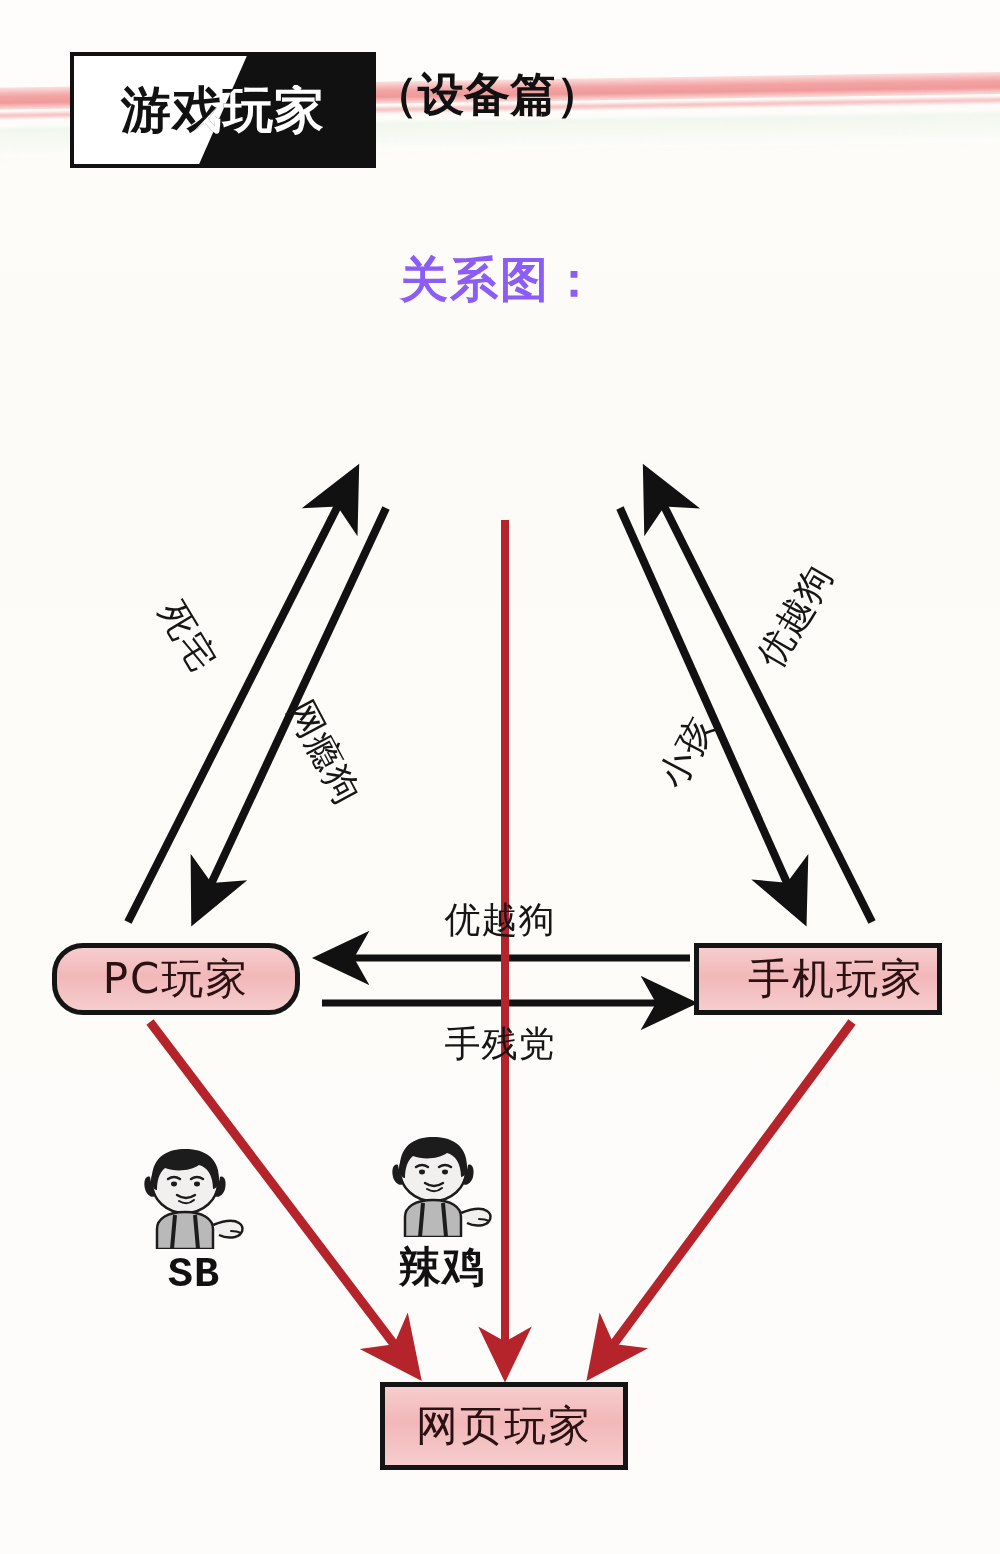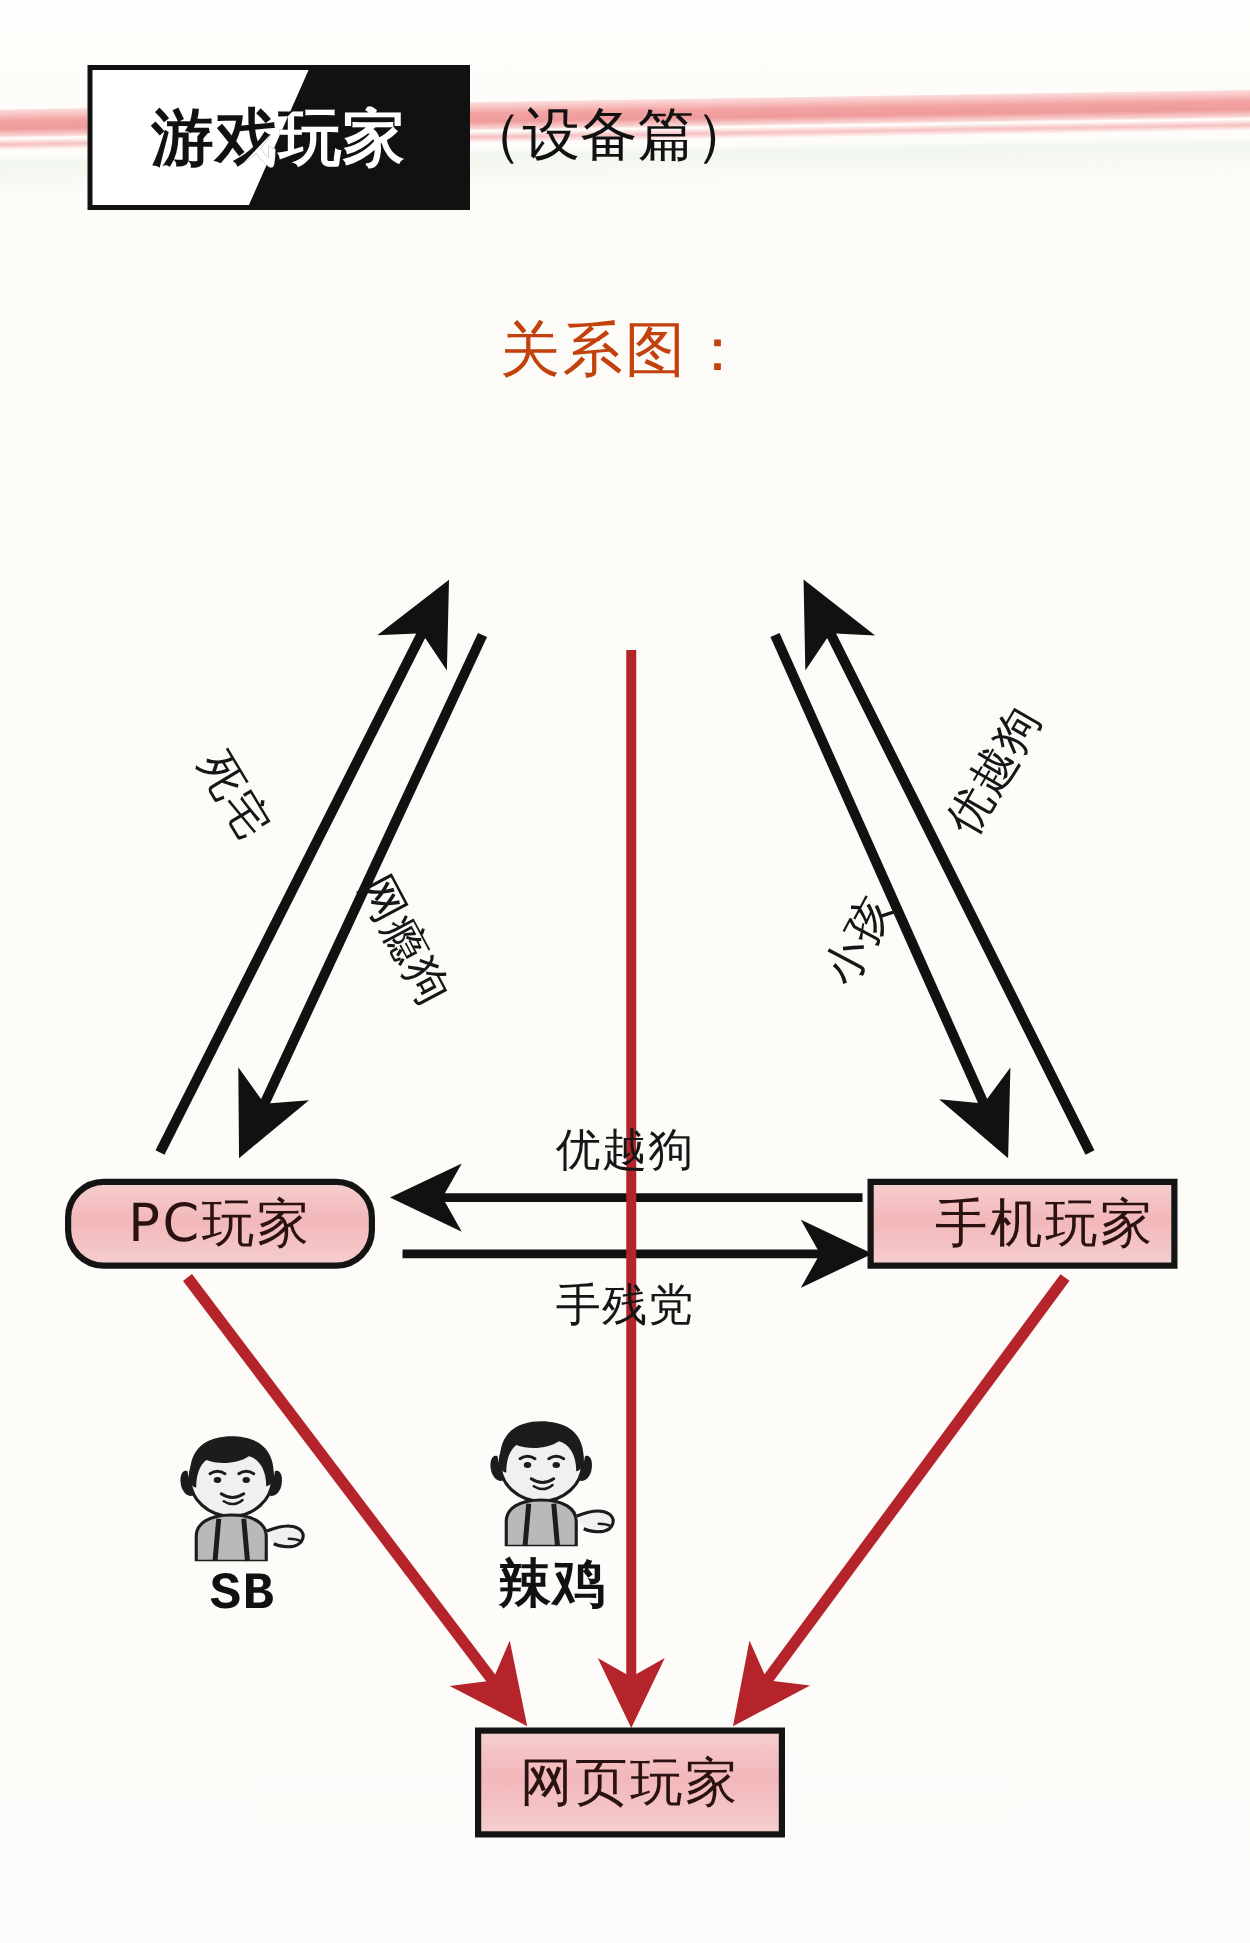--- a/index.html
+++ b/index.html
@@ -56,31 +56,31 @@
     font-size:50px;font-weight:900;letter-spacing:1px;
     line-height:1;white-space:nowrap;
     position:relative;
   }
   .banner-text.dark{color:#111;}
   .banner-text.light{
     color:#fff;position:absolute;left:0;right:0;text-align:center;
     clip-path:polygon(55% 0,100% 0,100% 100%,39% 100%);
   }
   .banner-sub{
-    position:absolute;left:372px;top:62px;
-    font-family:"DejaVu Sans",sans-serif;
-    font-size:46px;font-weight:400;color:#111;letter-spacing:0px;
+    position:absolute;left:372px;top:49px;
+    font-family:"DejaVu Sans",sans-serif;
+    font-size:46px;font-weight:700;color:#111;letter-spacing:0px;
     line-height:90px;white-space:nowrap;
   }
 
   
   .section-title{
     position:absolute;left:0;top:248px;width:1000px;text-align:center;
     font-family:"DejaVu Sans",sans-serif;
-    font-size:48px;font-weight:400;color:#c2410c;letter-spacing:2px;
+    font-size:48px;font-weight:700;color:#8b5cf6;letter-spacing:2px;
   }
 
   
   .node{
     position:absolute;
     border:5px solid #141414;
     background:linear-gradient(180deg,#f7cdcd 0%,#f2b7b9 45%,#f6cdcd 100%);
     display:flex;align-items:center;justify-content:center;
     box-sizing:border-box;
   }

